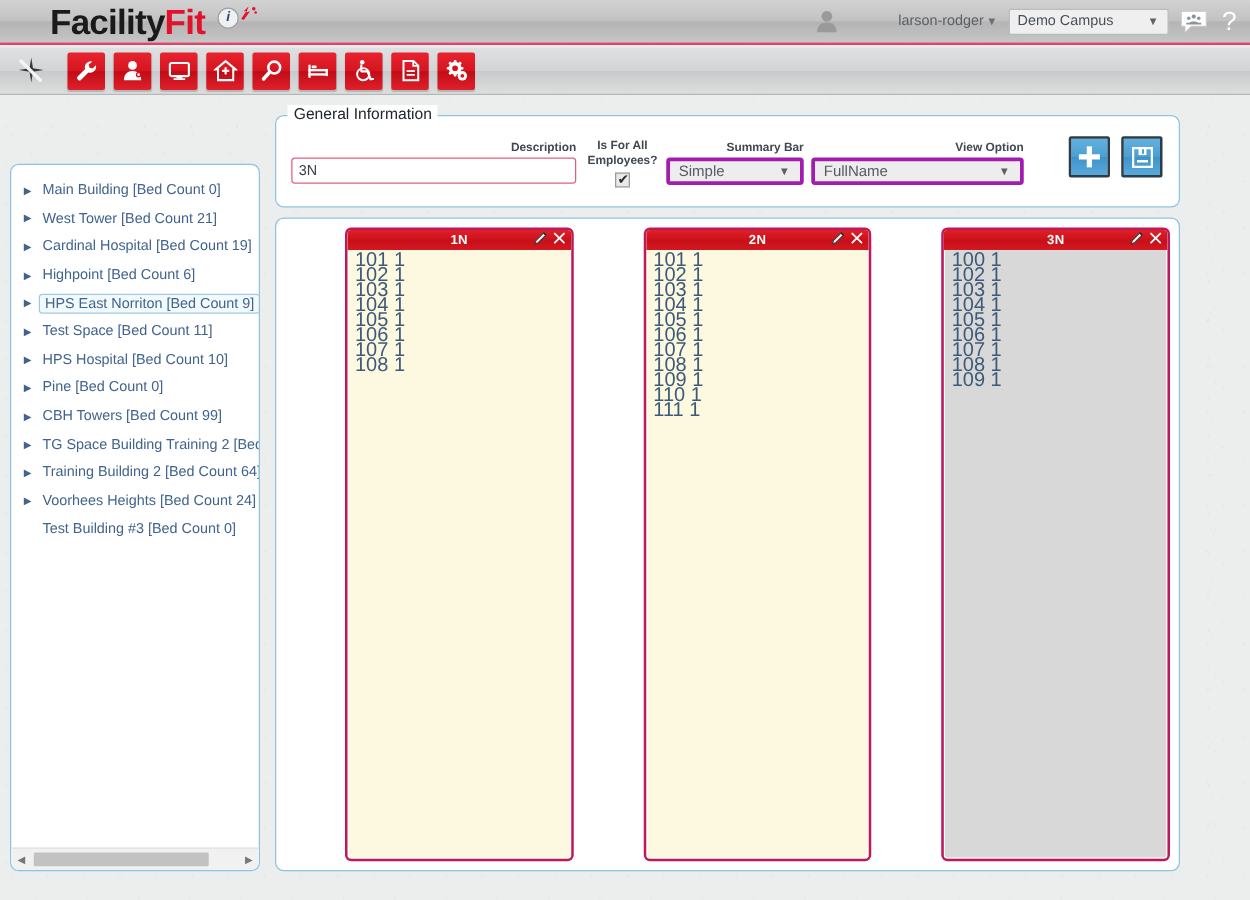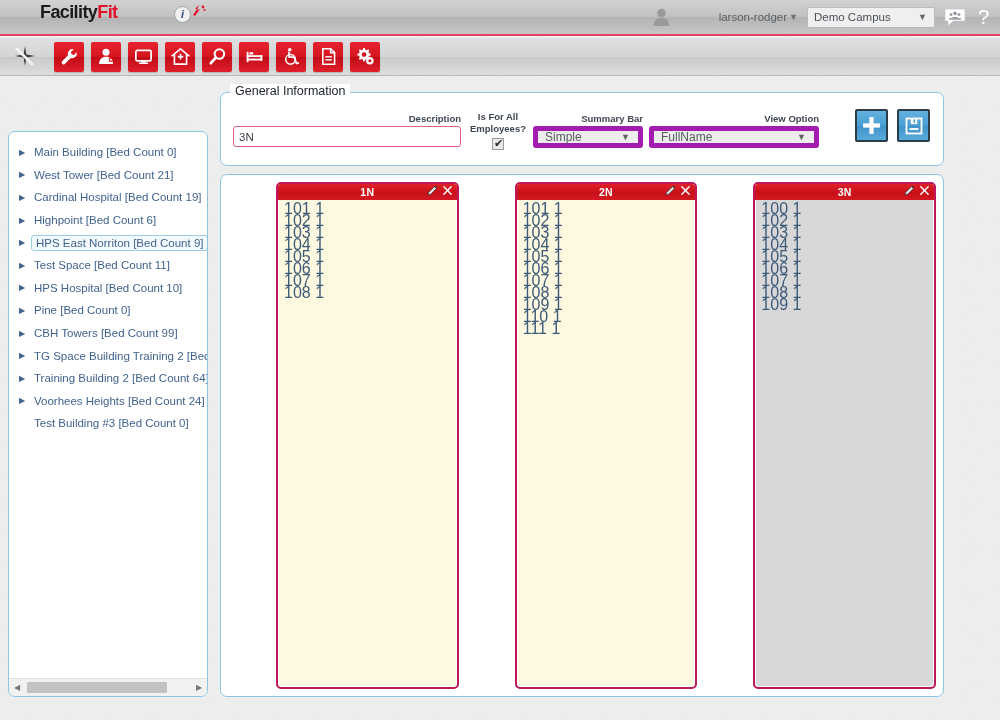--- a/index.html
+++ b/index.html
@@ -22,21 +22,21 @@
   }
 
   
   #topbar {
     position: absolute; left: 0; top: 0; width: 1000px; height: 36px;
     background: linear-gradient(to bottom, #d2d2d2 0%, #c2c2c2 48%, #b4b4b4 52%, #c6c6c6 100%);
     border-bottom: 2px solid #e0446b;
   }
   #logo {
     position: absolute; left: 40px; top: 2px;
-    font-size: 18px; font-weight: bold; letter-spacing: -0.6px;
+    font-size: 28px; font-weight: bold; letter-spacing: -0.6px;
     font-family: "Liberation Sans", sans-serif;
   }
   #logo .blk { color: #1a1a1a; }
   #logo .red { color: #e2122a; }
   .logo-swoosh {
     position: absolute; left: 152px; top: 3px;
     width: 14px; height: 12px;
   }
   #info-badge {
     position: absolute; left: 174px; top: 6px;
@@ -146,21 +146,21 @@
     position: relative; cursor: pointer;
   }
   #chk-box .tick {
     position: absolute; left: 1px; top: -2px;
     font-size: 11px; color: #2a2a2a;
   }
   #sum-wrap { left: 312px; top: 20px; width: 180px; }
   #view-wrap { left: 428px; top: 20px; width: 220px; }
   .sel-box {
     height: 22px; margin-top: 2px;
-    background: #ededed; border: 5px solid #a21caf; border-radius: 3px;
+    background: #ededed; border: 3px solid #a21caf; border-radius: 3px;
     font-size: 12px; color: #555b62;
     display: flex; align-items: center; padding: 0 7px;
     position: relative; cursor: pointer;
   }
   .sel-box .dcaret { position: absolute; right: 8px; color: #5a6068; font-size: 9px; }
   #sum-wrap .sel-box { width: 110px; }
   #view-wrap .sel-box { width: 170px; }
   .sq-btn {
     position: absolute; top: 16px; width: 33px; height: 33px;
     background: linear-gradient(to bottom, #63b0de 0%, #4a9fd4 50%, #3e93cb 51%, #59aadb 100%);

